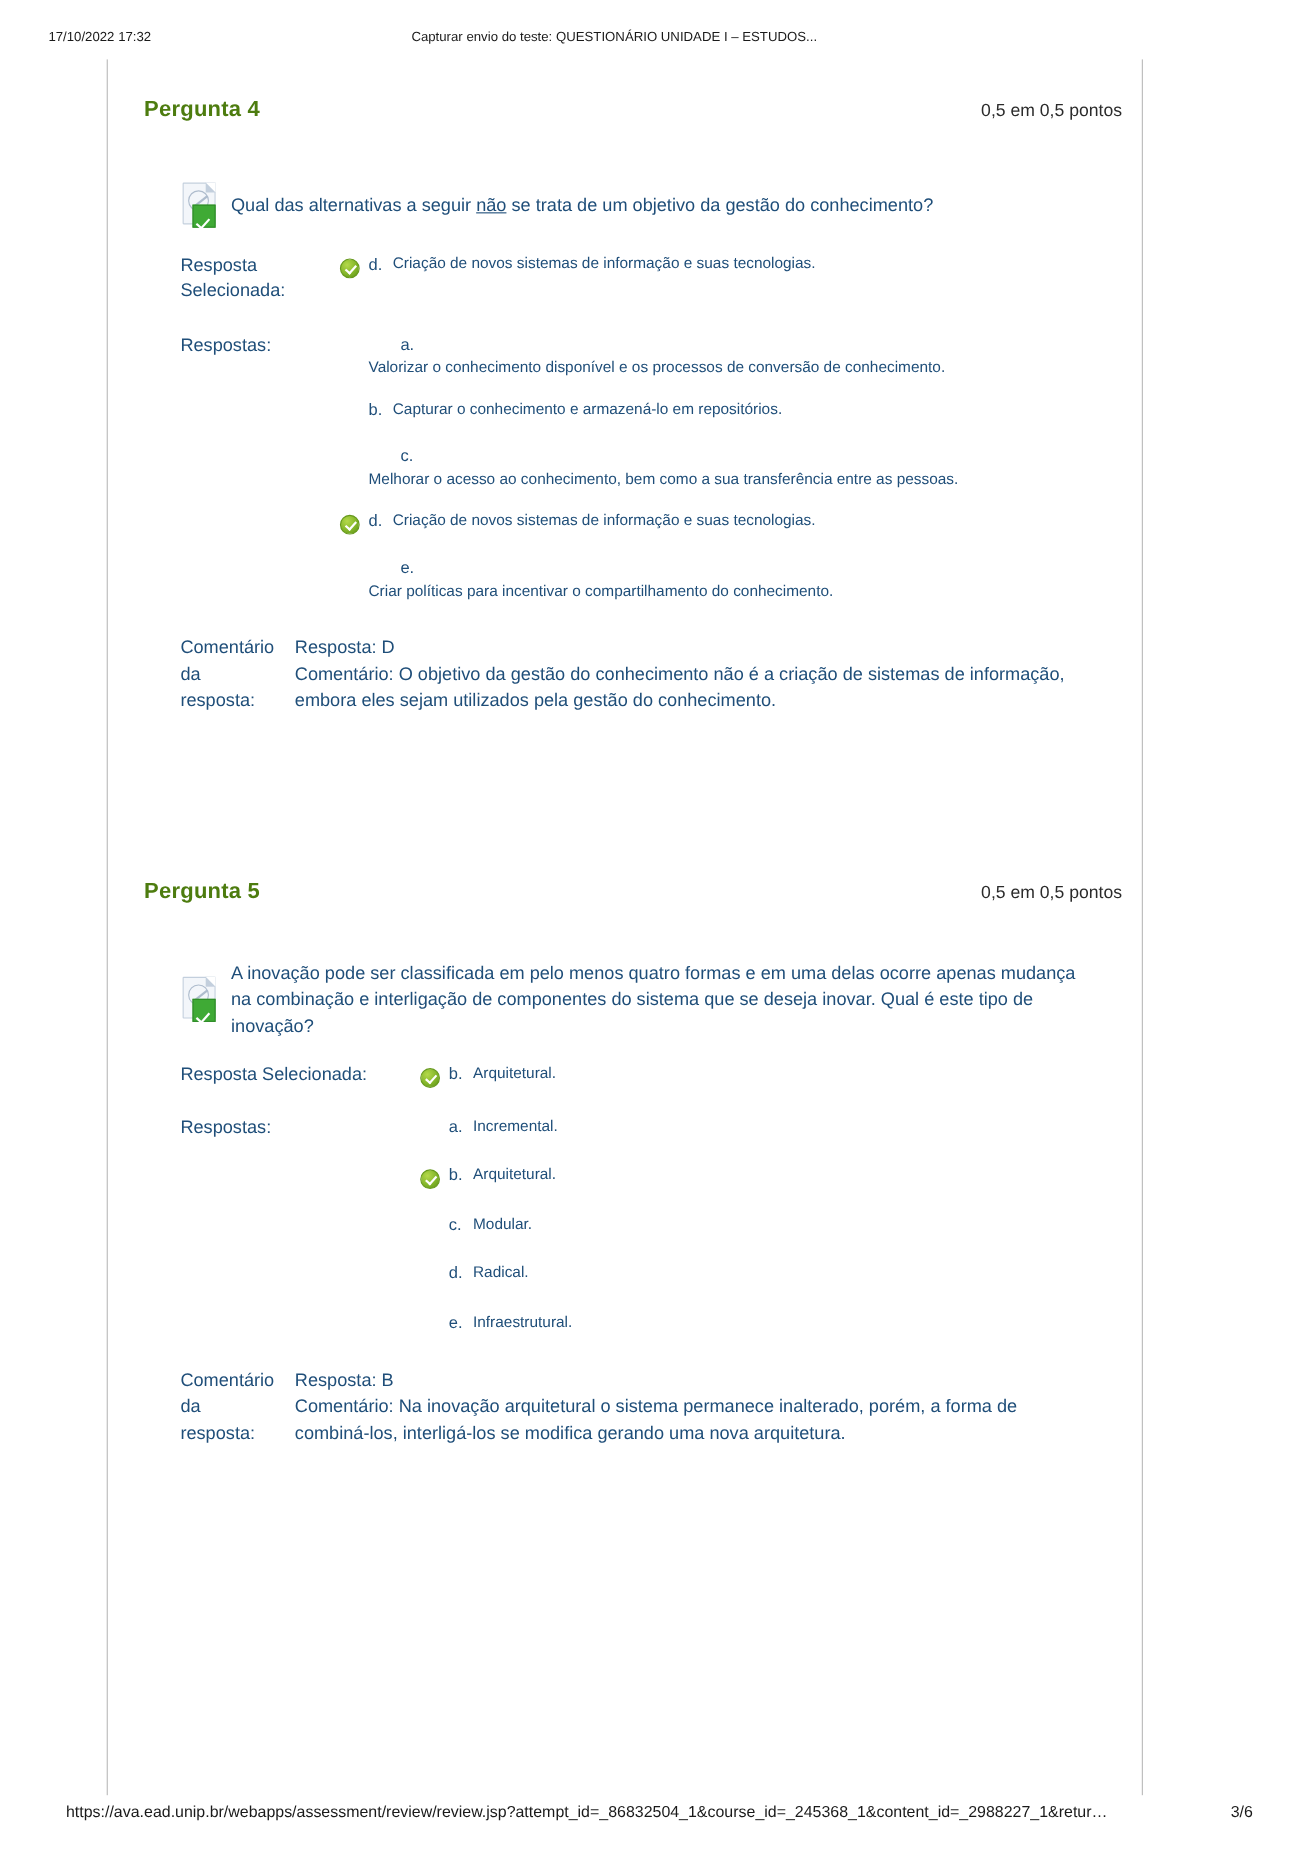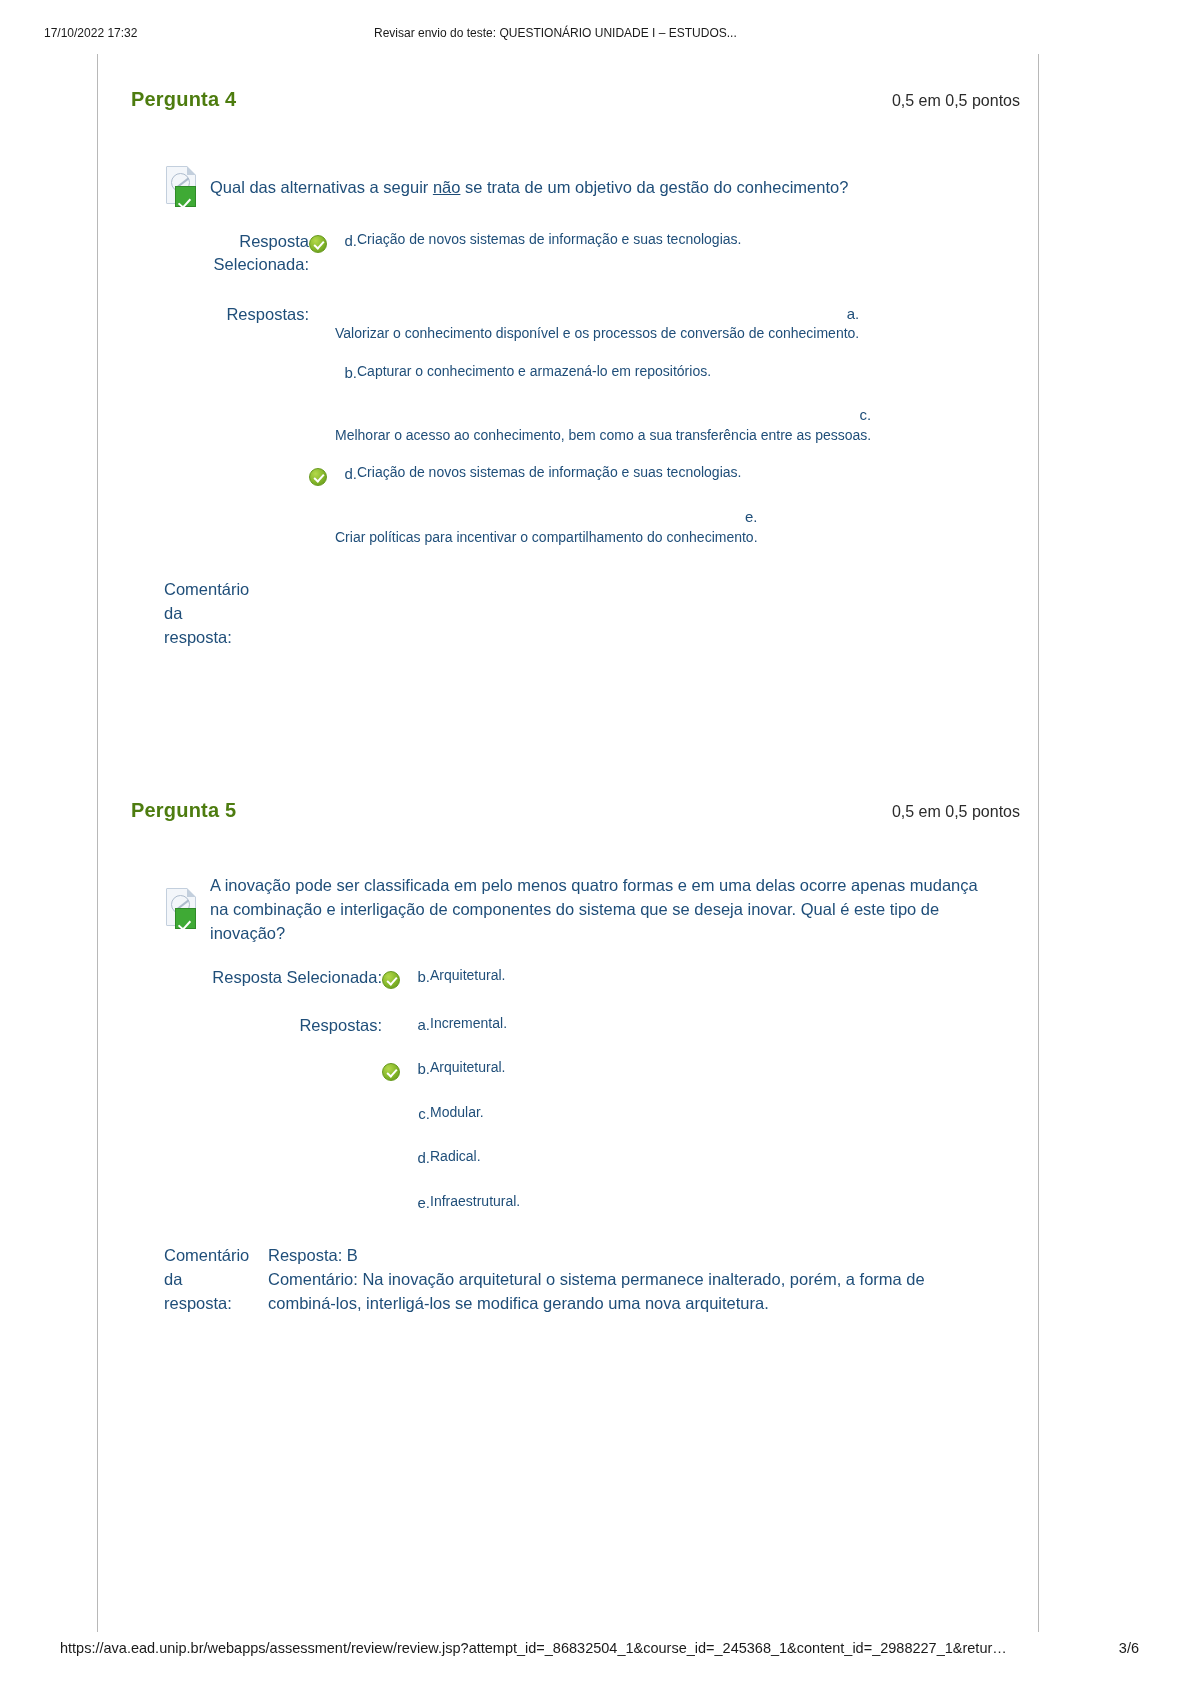--- a/index.html
+++ b/index.html
@@ -170,21 +170,20 @@
     padding-top: 5px;
   }
 
   
   .ans-row {
     display: flex;
     align-items: flex-start;
     font-size: 16.5px;
     color: #1f4e79;
     line-height: 1.42;
-    text-align: right;
   }
   .ans-label {
     flex: 0 0 auto;
     color: #1f4e79;
     line-height: 1.42;
   }
   .ans-label.stacked { width: 145px; }
   .ans-label.inline  { width: 218px; }
 
   .opt {
@@ -221,21 +220,21 @@
     width: 104px;
   }
   .comment-body { flex: 1; max-width: 700px; }
   .comment-body p { margin: 0; }
 </style>
 </head>
 <body>
 
 <div class="print-header">
   <span class="ph-date">17/10/2022 17:32</span>
-  <span class="ph-title">Revisar envio do teste: QUESTIONÁRIO UNIDADE I – ESTUDOS...</span>
+  <span class="ph-title">Capturar envio do teste: QUESTIONÁRIO UNIDADE I – ESTUDOS...</span>
 </div>
 
 <div class="frame-left"></div>
 <div class="frame-right"></div>
 
 <div class="content">
 
   <div class="question-block" style="padding-top:34px;">
     <div class="q-head">
       <div class="q-title">Pergunta 4</div>
@@ -315,20 +314,24 @@
 
         </div>
       </div>
 
       <div class="comment-row" style="margin-top:30px;">
         <div class="comment-label">
           <div>Comentário</div>
           <div>da</div>
           <div>resposta:</div>
         </div>
+        <div class="comment-body">
+          <p>Resposta: D</p>
+          <p>Comentário: O objetivo da gestão do conhecimento não é a criação de sistemas de informação, embora eles sejam utilizados pela gestão do conhecimento.</p>
+        </div>
       </div>
 
     </div>
   </div>
 
   <div class="question-block" style="padding-top:150px;">
     <div class="q-head">
       <div class="q-title">Pergunta 5</div>
       <div class="q-points">0,5 em 0,5 pontos</div>
     </div>

